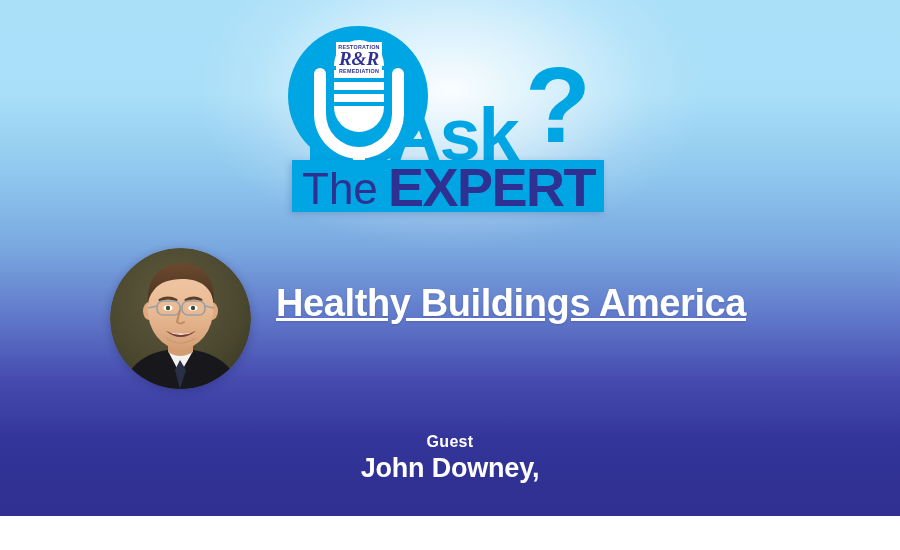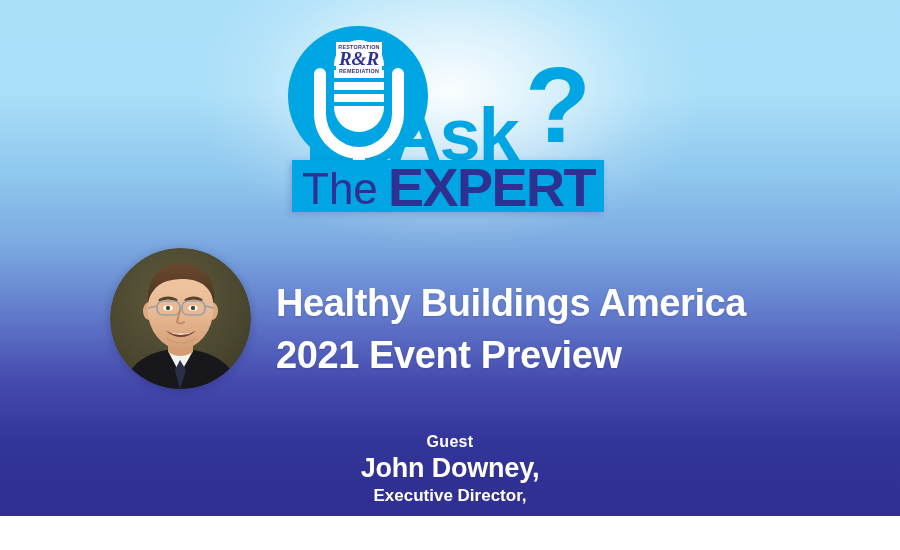--- a/index.html
+++ b/index.html
@@ -63,20 +63,21 @@
     width: 600px;
   }
   .title-line {
     color: #ffffff;
     font-weight: bold;
     font-size: 38px;
     line-height: 52px;
     letter-spacing: -0.4px;
     white-space: nowrap;
     text-shadow: 0 1px 2px rgba(25,28,80,0.20);
+    text-decoration: underline;
   }
 
   
   .guest-block {
     position: absolute;
     left: 0;
     top: 432px;
     width: 900px;
     text-align: center;
     color: #ffffff;
@@ -224,22 +225,20 @@
         <path d="M56 83 Q70.5 95 86 83 Q70.5 89 56 83 Z" fill="#7d3b33"></path>
         <path d="M58 84 Q70.5 90 84 84 Q70.5 87 58 84 Z" fill="#f6f2e6"></path>
 
         <path d="M56 90 Q70.5 100 86 90" stroke="#c8946c" stroke-width="1.6" fill="none" opacity="0.6"></path>
       </g>
     </svg>
   </div>
 
   <div class="title-block">
     <div class="title-line">Healthy Buildings America</div>
-    <div class="title-line">2021 Event Preview</div>
   </div>
 
   <div class="guest-block">
     <div class="guest-label">Guest</div>
     <div class="guest-name">John Downey,</div>
-    <div class="guest-role">Executive Director,</div>
   </div>
 
 </div>
 
 </body></html>

